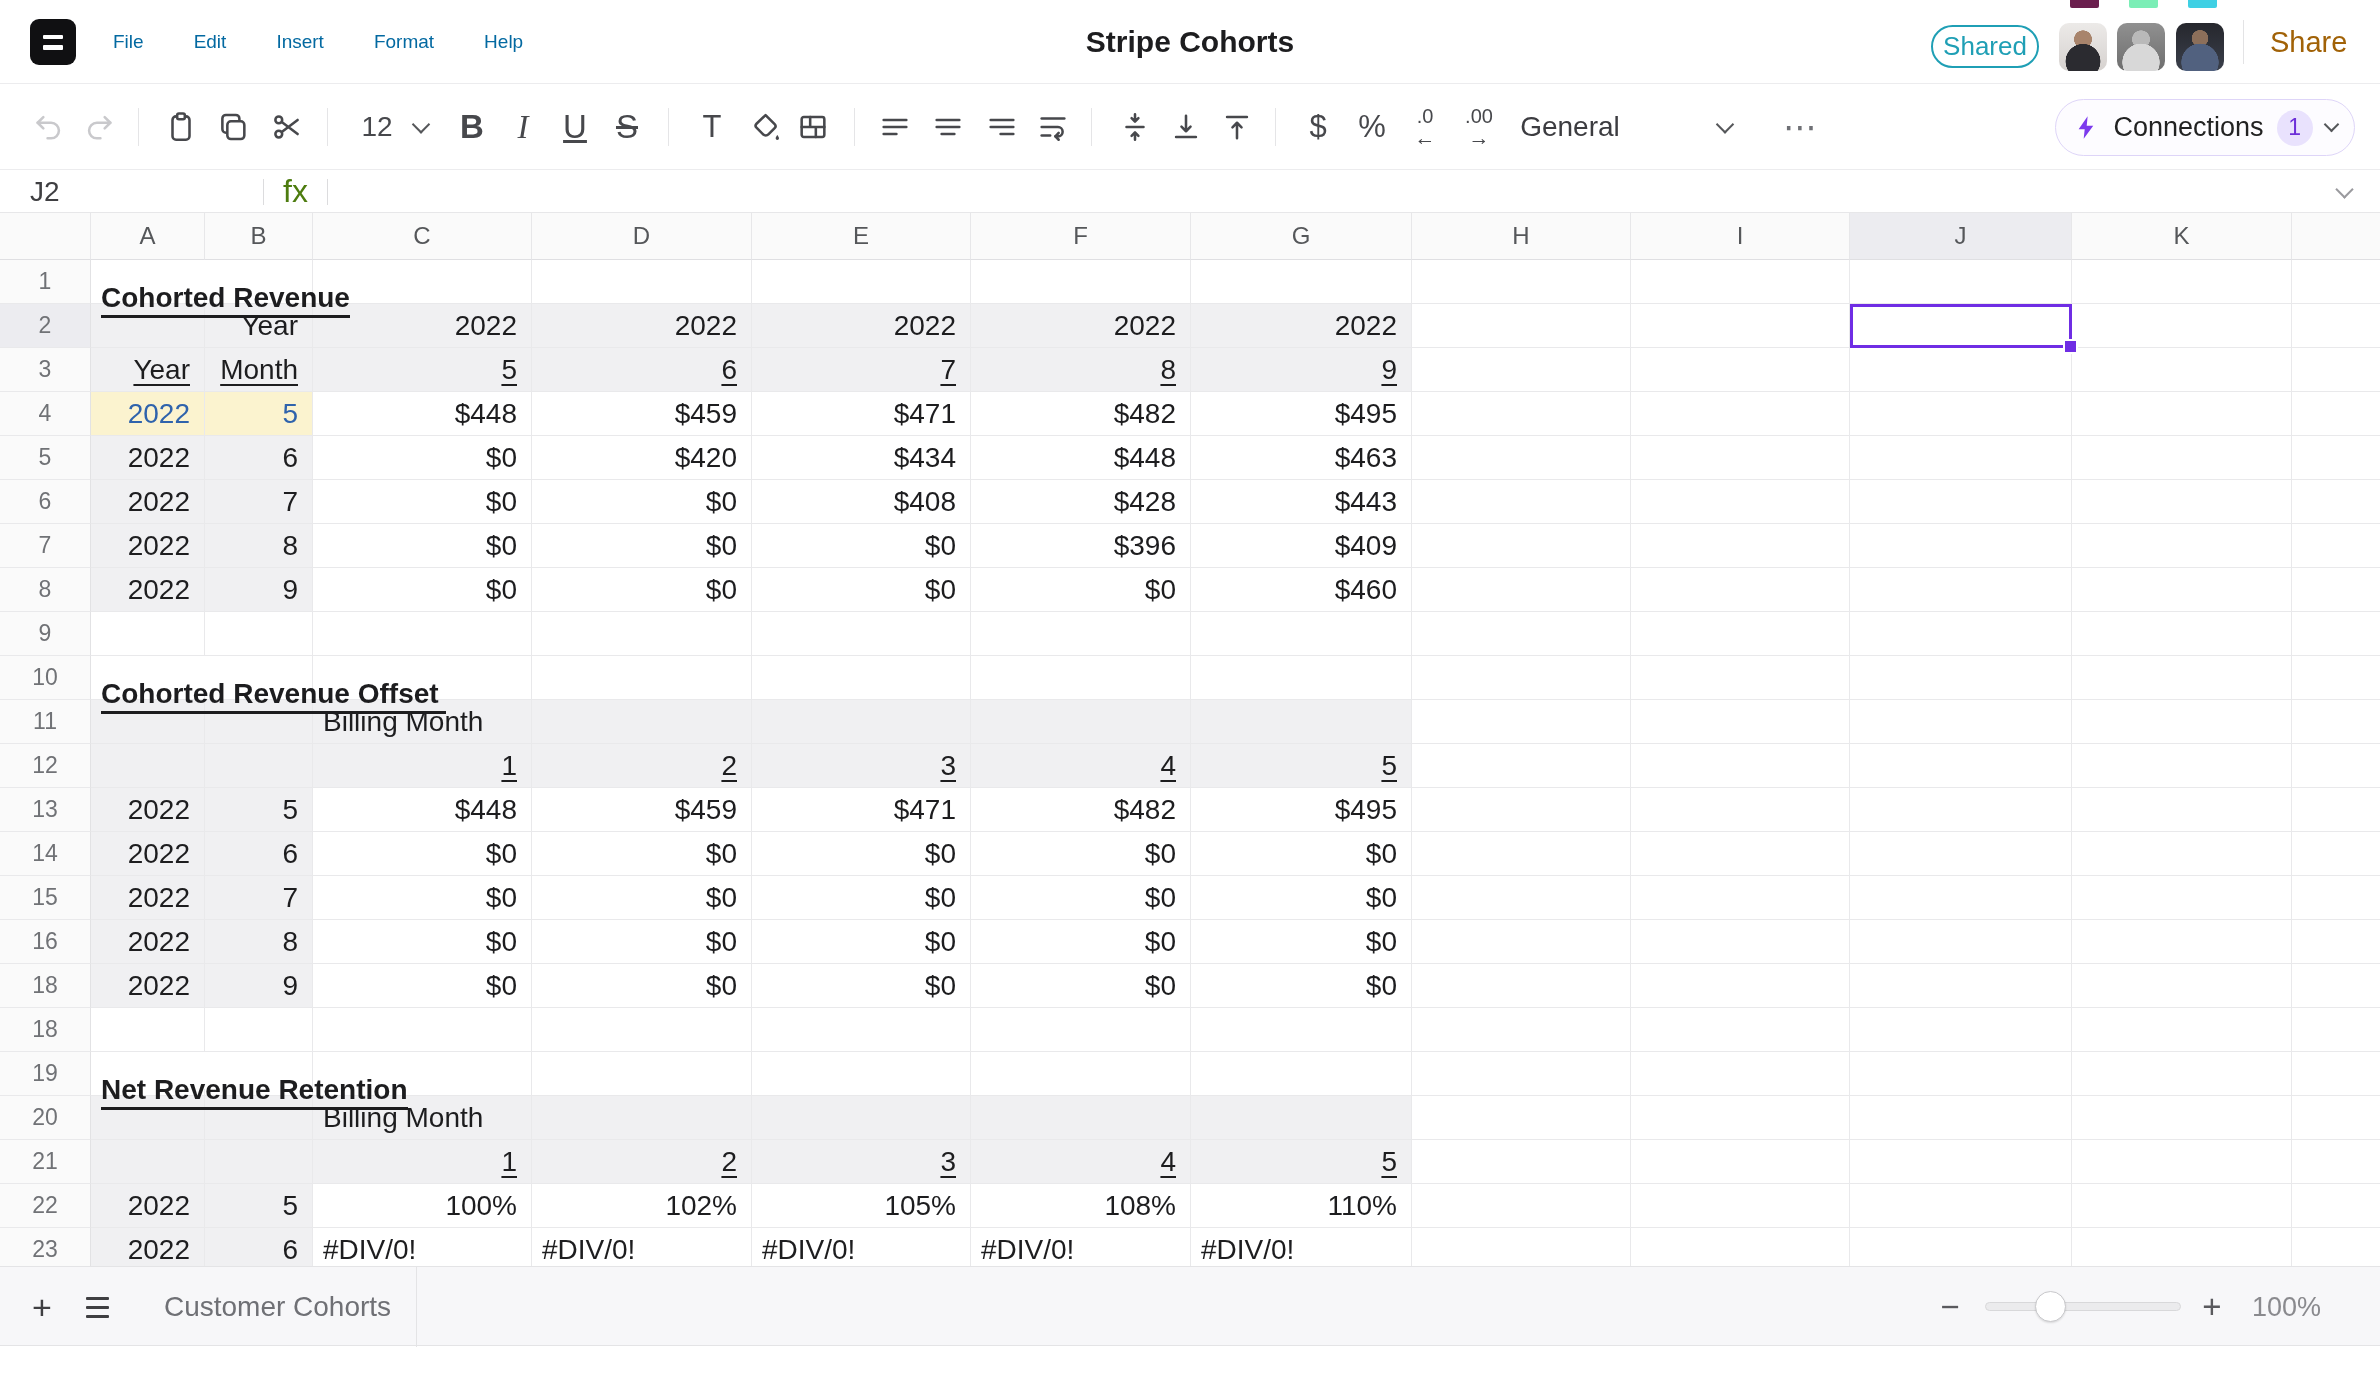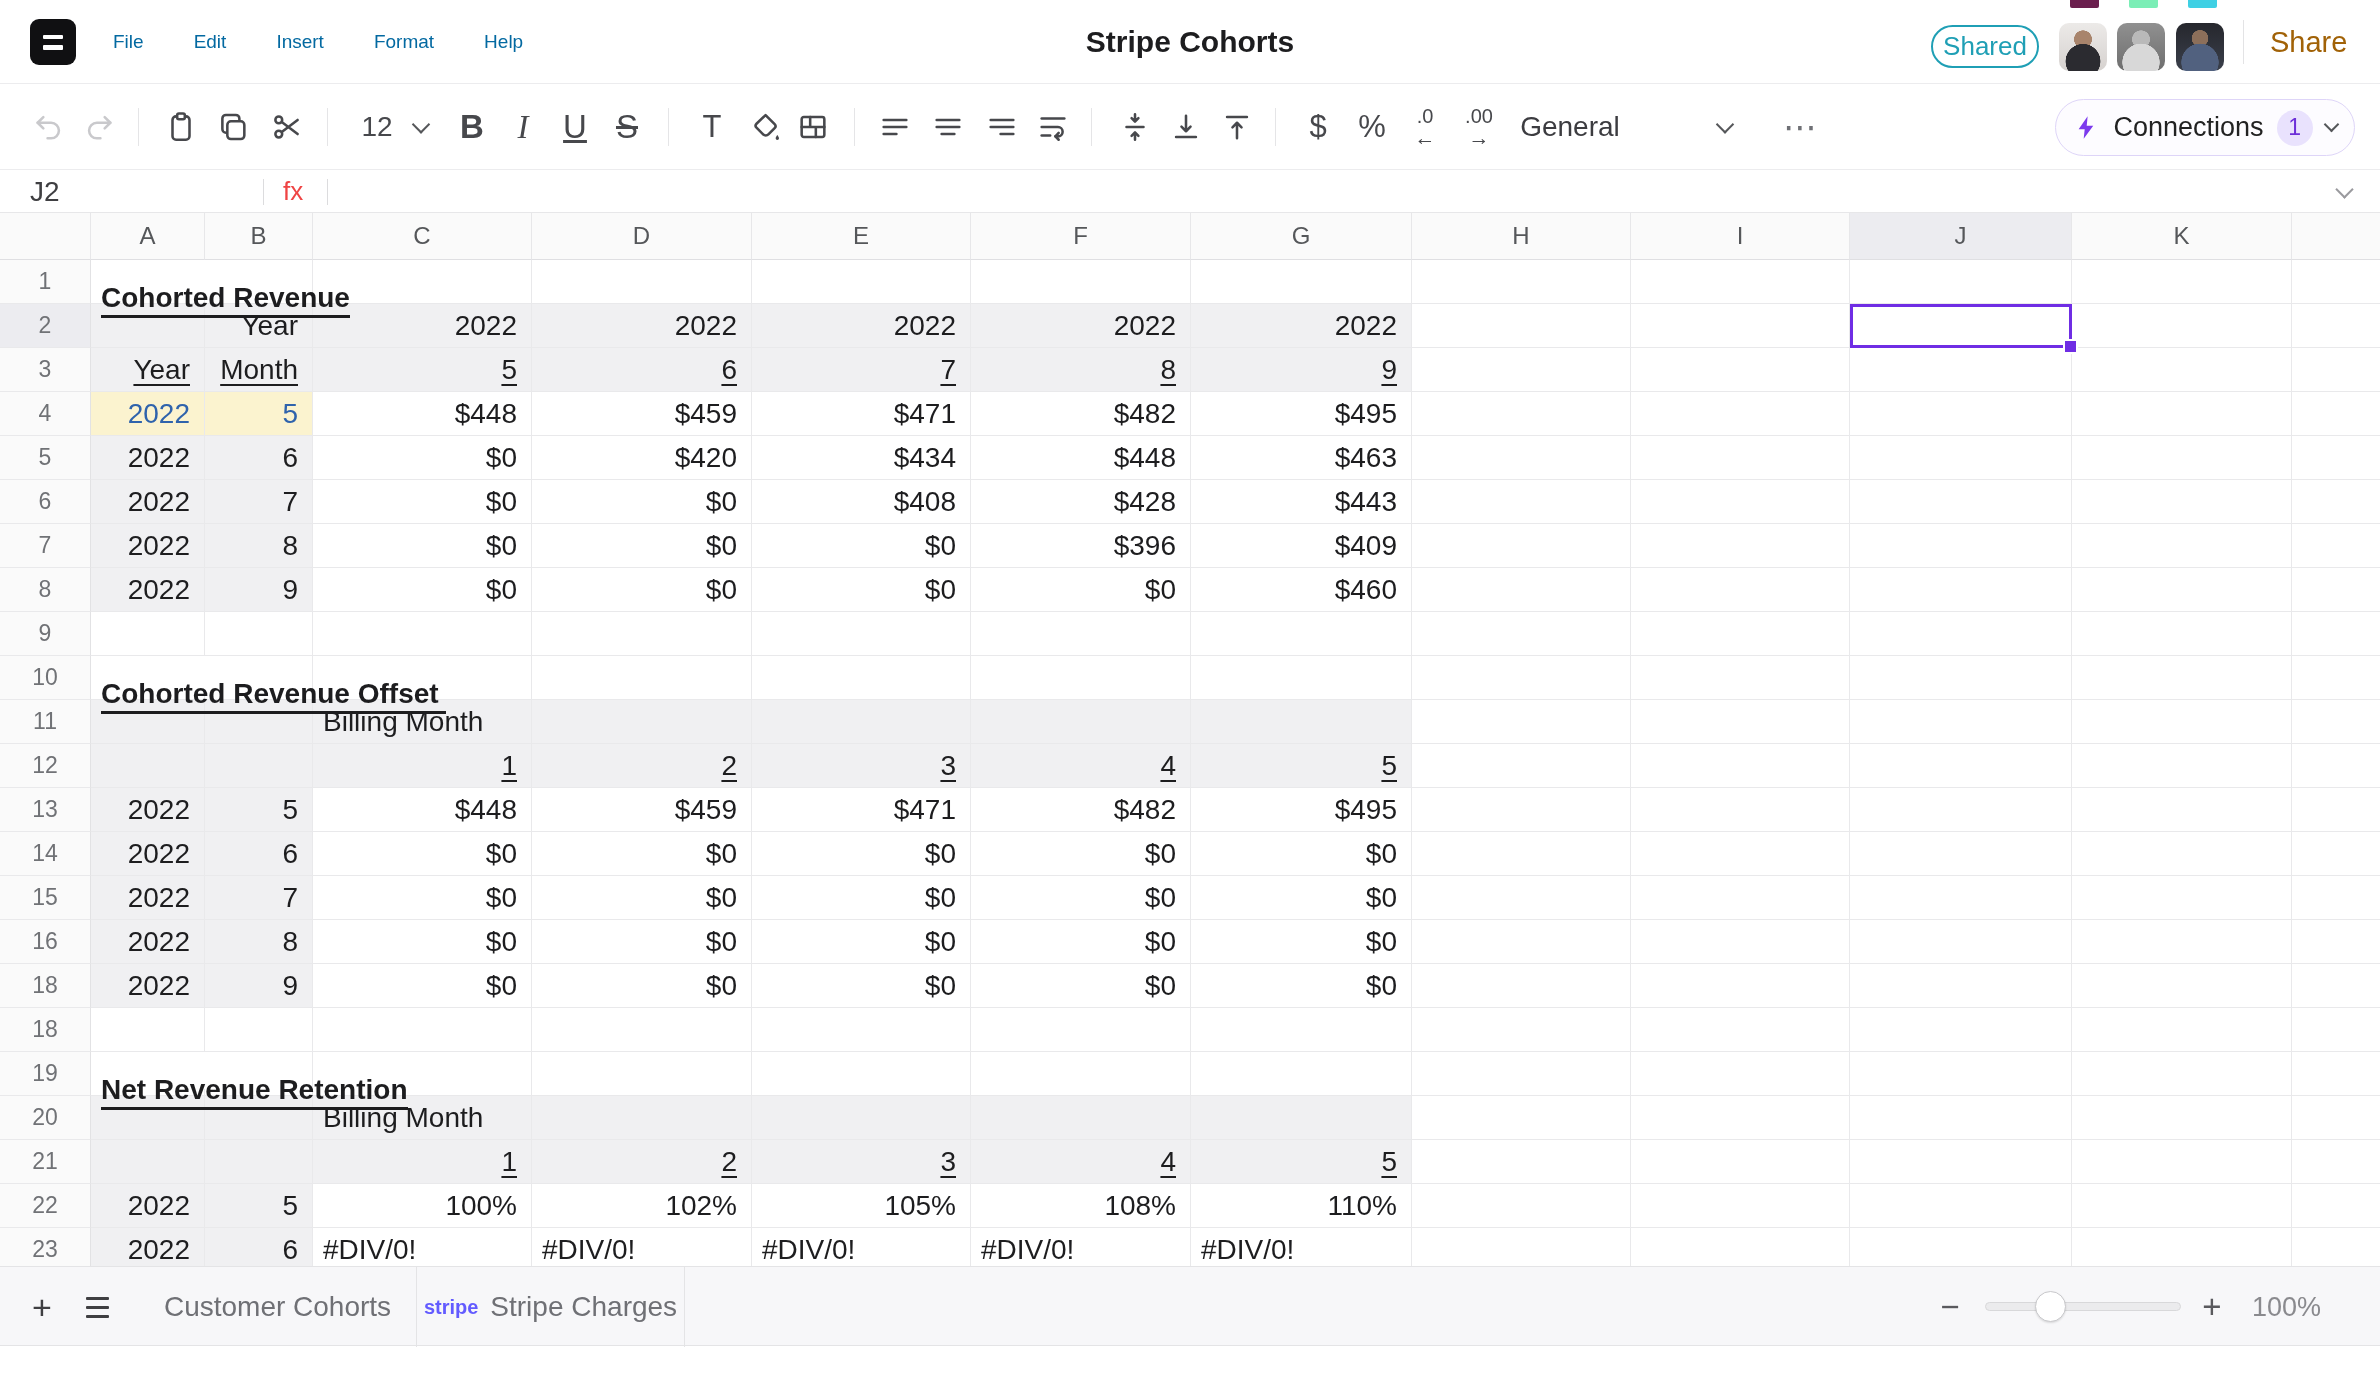--- a/index.html
+++ b/index.html
@@ -57,21 +57,21 @@
     display:flex; align-items:center; justify-content:center; font-size:23px; }
   #conn-btn .chev { width:11px; height:11px; border-color:#55575a; }
 
   
   #formulabar { position:absolute; left:0; top:170px; width:2380px; height:43px; background:#fff;
     border-bottom:1px solid #e7e7e9; }
   #cell-ref { position:absolute; left:30px; top:0; height:43px; display:flex; align-items:center;
     font-size:28px; color:#3f3f42; }
   .fsep { position:absolute; top:9px; width:1px; height:26px; background:#dcdcde; }
   #fx { position:absolute; left:283px; top:0; height:43px; display:flex; align-items:center;
-    font-size:26px; color:#ef4444; }
+    font-size:32px; color:#4d7c0f; }
   #formula-input { position:absolute; left:345px; top:0; height:43px; right:60px; font-size:27px;
     display:flex; align-items:center; color:#1d1d1f; }
   #fbar-chev { position:absolute; left:2338px; top:13px; width:13px; height:13px;
     border-right:2.2px solid #9a9a9e; border-bottom:2.2px solid #9a9a9e; transform:rotate(45deg); }
 
   
   #sheet { position:absolute; left:0; top:213px; width:2380px; height:1053px; overflow:hidden;
     display:grid; grid-auto-rows:44px; background:#fff; }
   #sheet > div { grid-row:auto; }
   .colhdr { height:47px; background:#fafafa; border-right:1px solid #e7e7e9; border-bottom:1px solid #dfdfe2;
@@ -832,23 +832,19 @@
   <div id="add-sheet">+</div>
   <div id="sheet-list">
       <div></div>
       <div></div>
       <div></div>
     </div>
   <div id="tabs">
       <div class="tab" style="width: 278px;">
         <span>Customer Cohorts</span>
       </div>
-      <div class="tab" style="width: 268px;">
-        <span class="stripe-mark">stripe</span>
-        <span>Stripe Charges</span>
-      </div>
     </div>
   <div id="zoom-minus">−</div>
   <div id="zoom-track"></div>
   <div id="zoom-thumb"></div>
   <div id="zoom-plus">+</div>
   <div id="zoom-level">100%</div>
 </div>
 
 </body></html>

